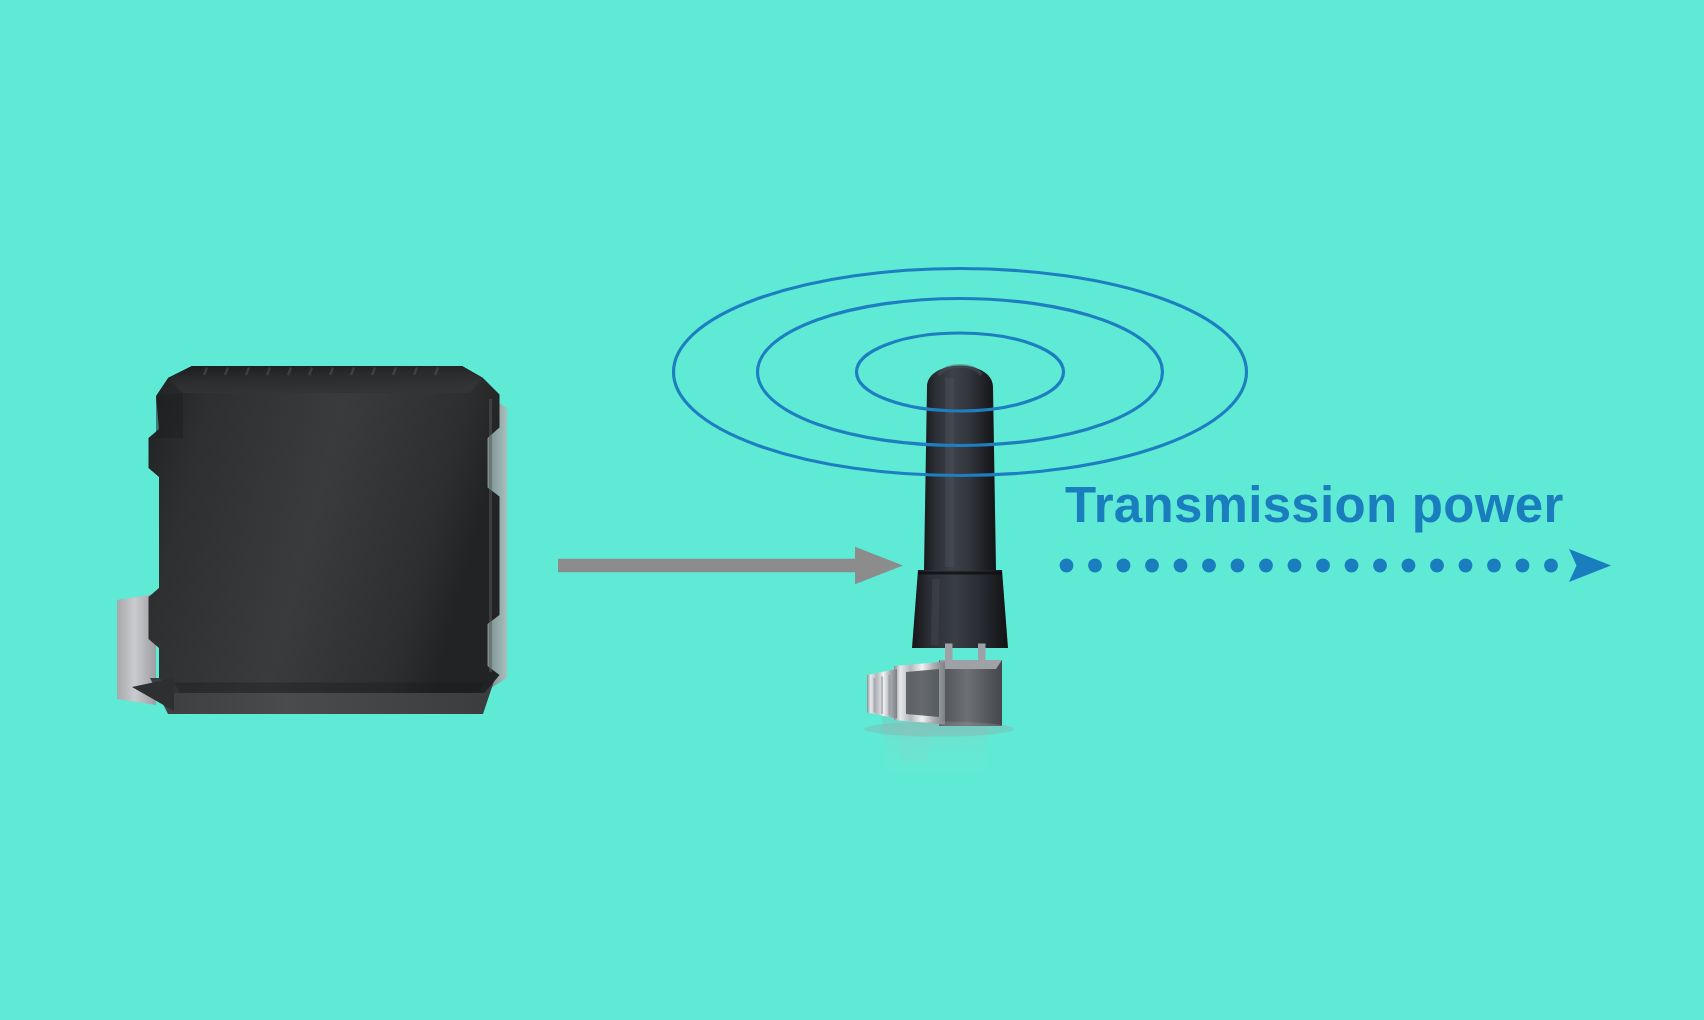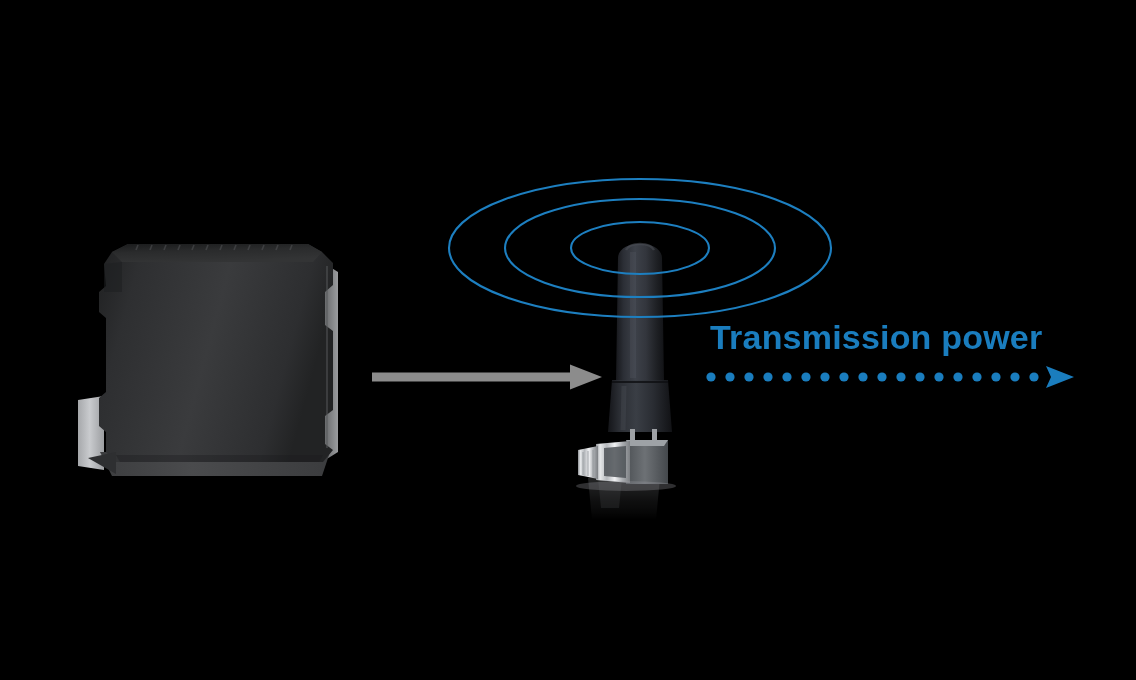--- a/index.html
+++ b/index.html
@@ -7,21 +7,21 @@
     padding: 0;
     background: #ffffff;
   }
   body {
     font-family: "Liberation Sans", sans-serif;
   }
   #scene {
     position: relative;
     width: 1136px;
     height: 680px;
-    background: #000000;
+    background: #5eead4;
     overflow: hidden;
   }
   #scene svg.layer {
     position: absolute;
     left: 0;
     top: 0;
     width: 1136px;
     height: 680px;
   }
   #label-transmission {

